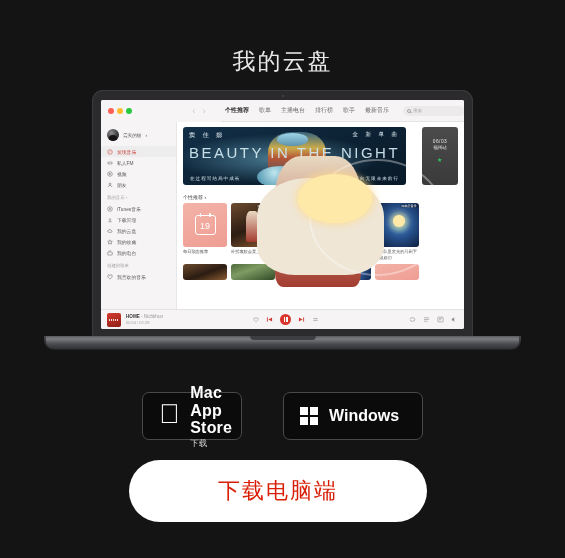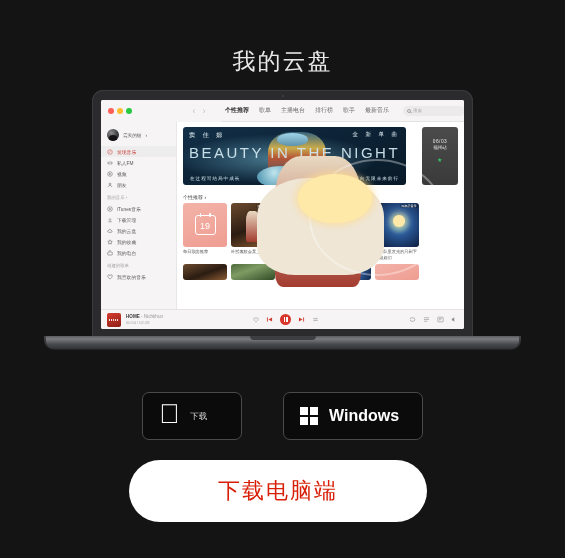--- a/index.html
+++ b/index.html
@@ -553,20 +553,21 @@
       </div>
     </div>
     <div class="laptop-foot"></div>
     <div class="laptop-base"></div>
   </div>
 
   <div class="dl-row">
     <div class="dl-btn mac">
       <span class="apple-glyph"></span>
       <span class="dl-texts">
+        <span class="dl-main">Mac App Store</span>
         <span class="dl-sub">下载</span>
       </span>
     </div>
     <div class="dl-btn win">
       <span class="win-glyph">
           <i></i>
           <i></i>
           <i></i>
           <i></i>
         </span>

